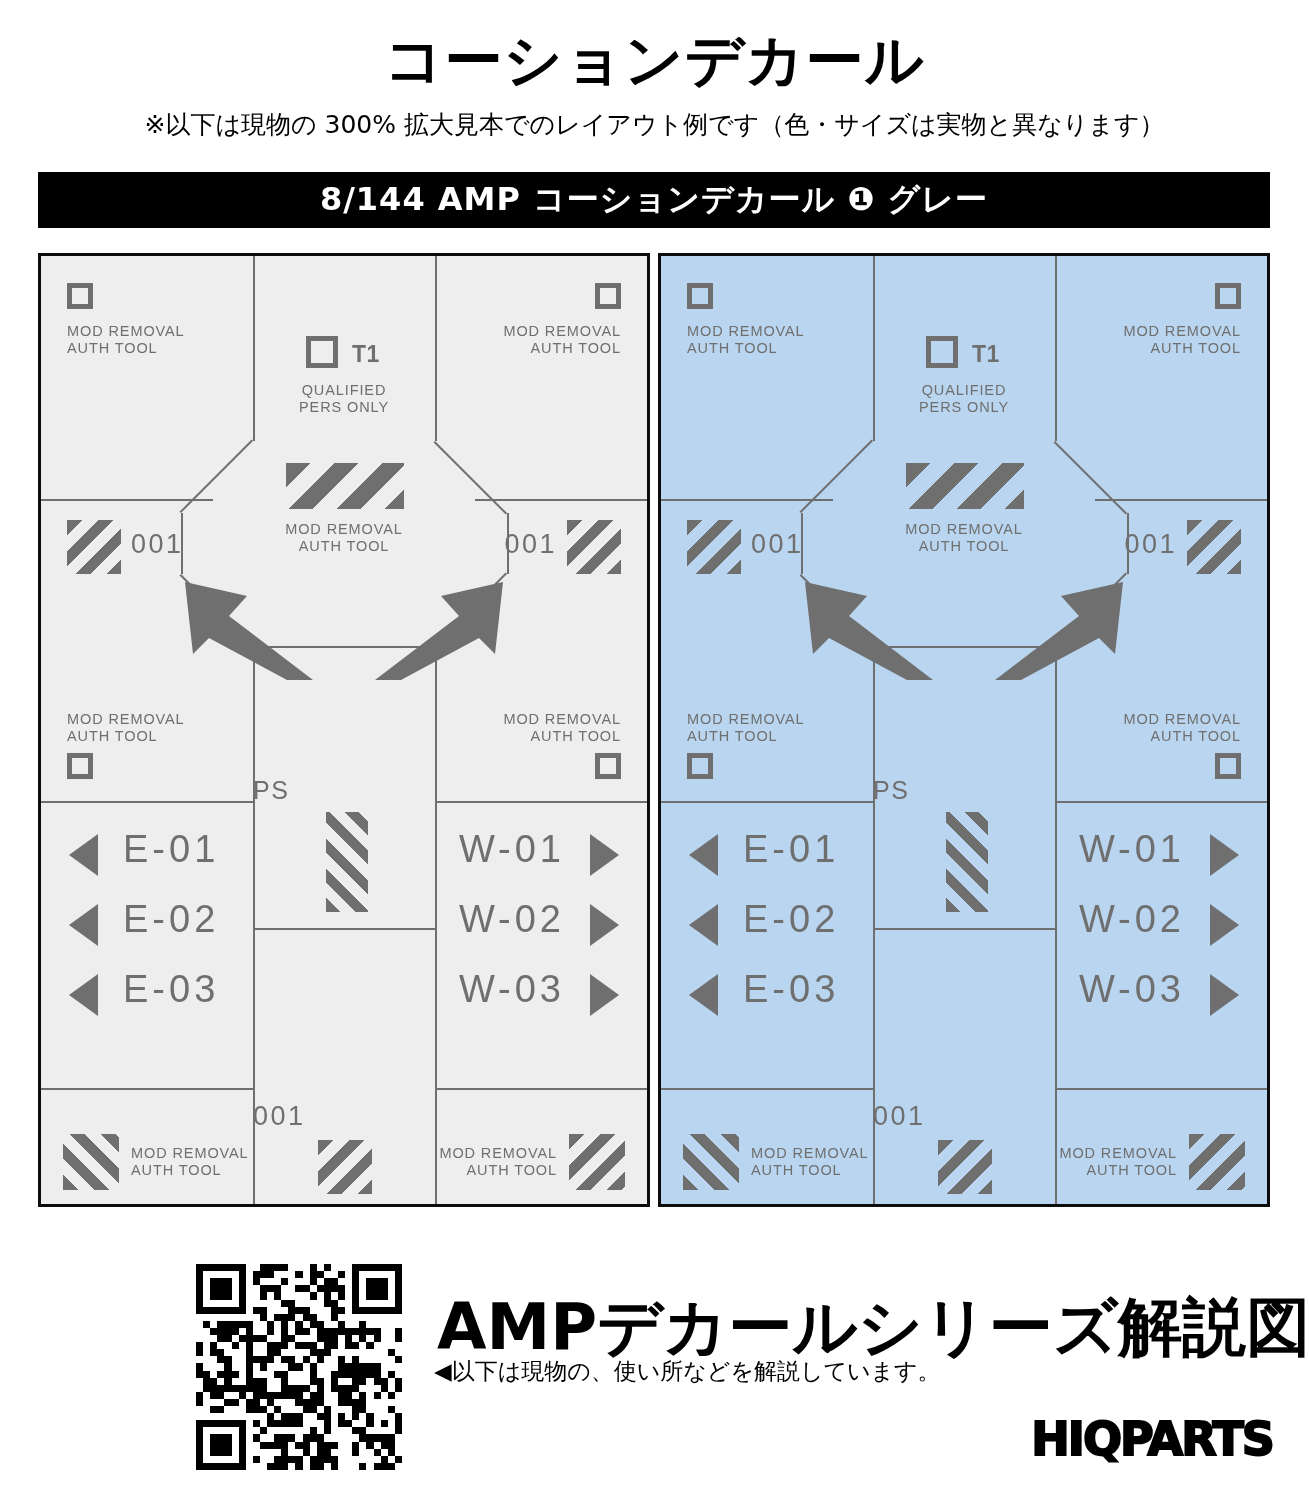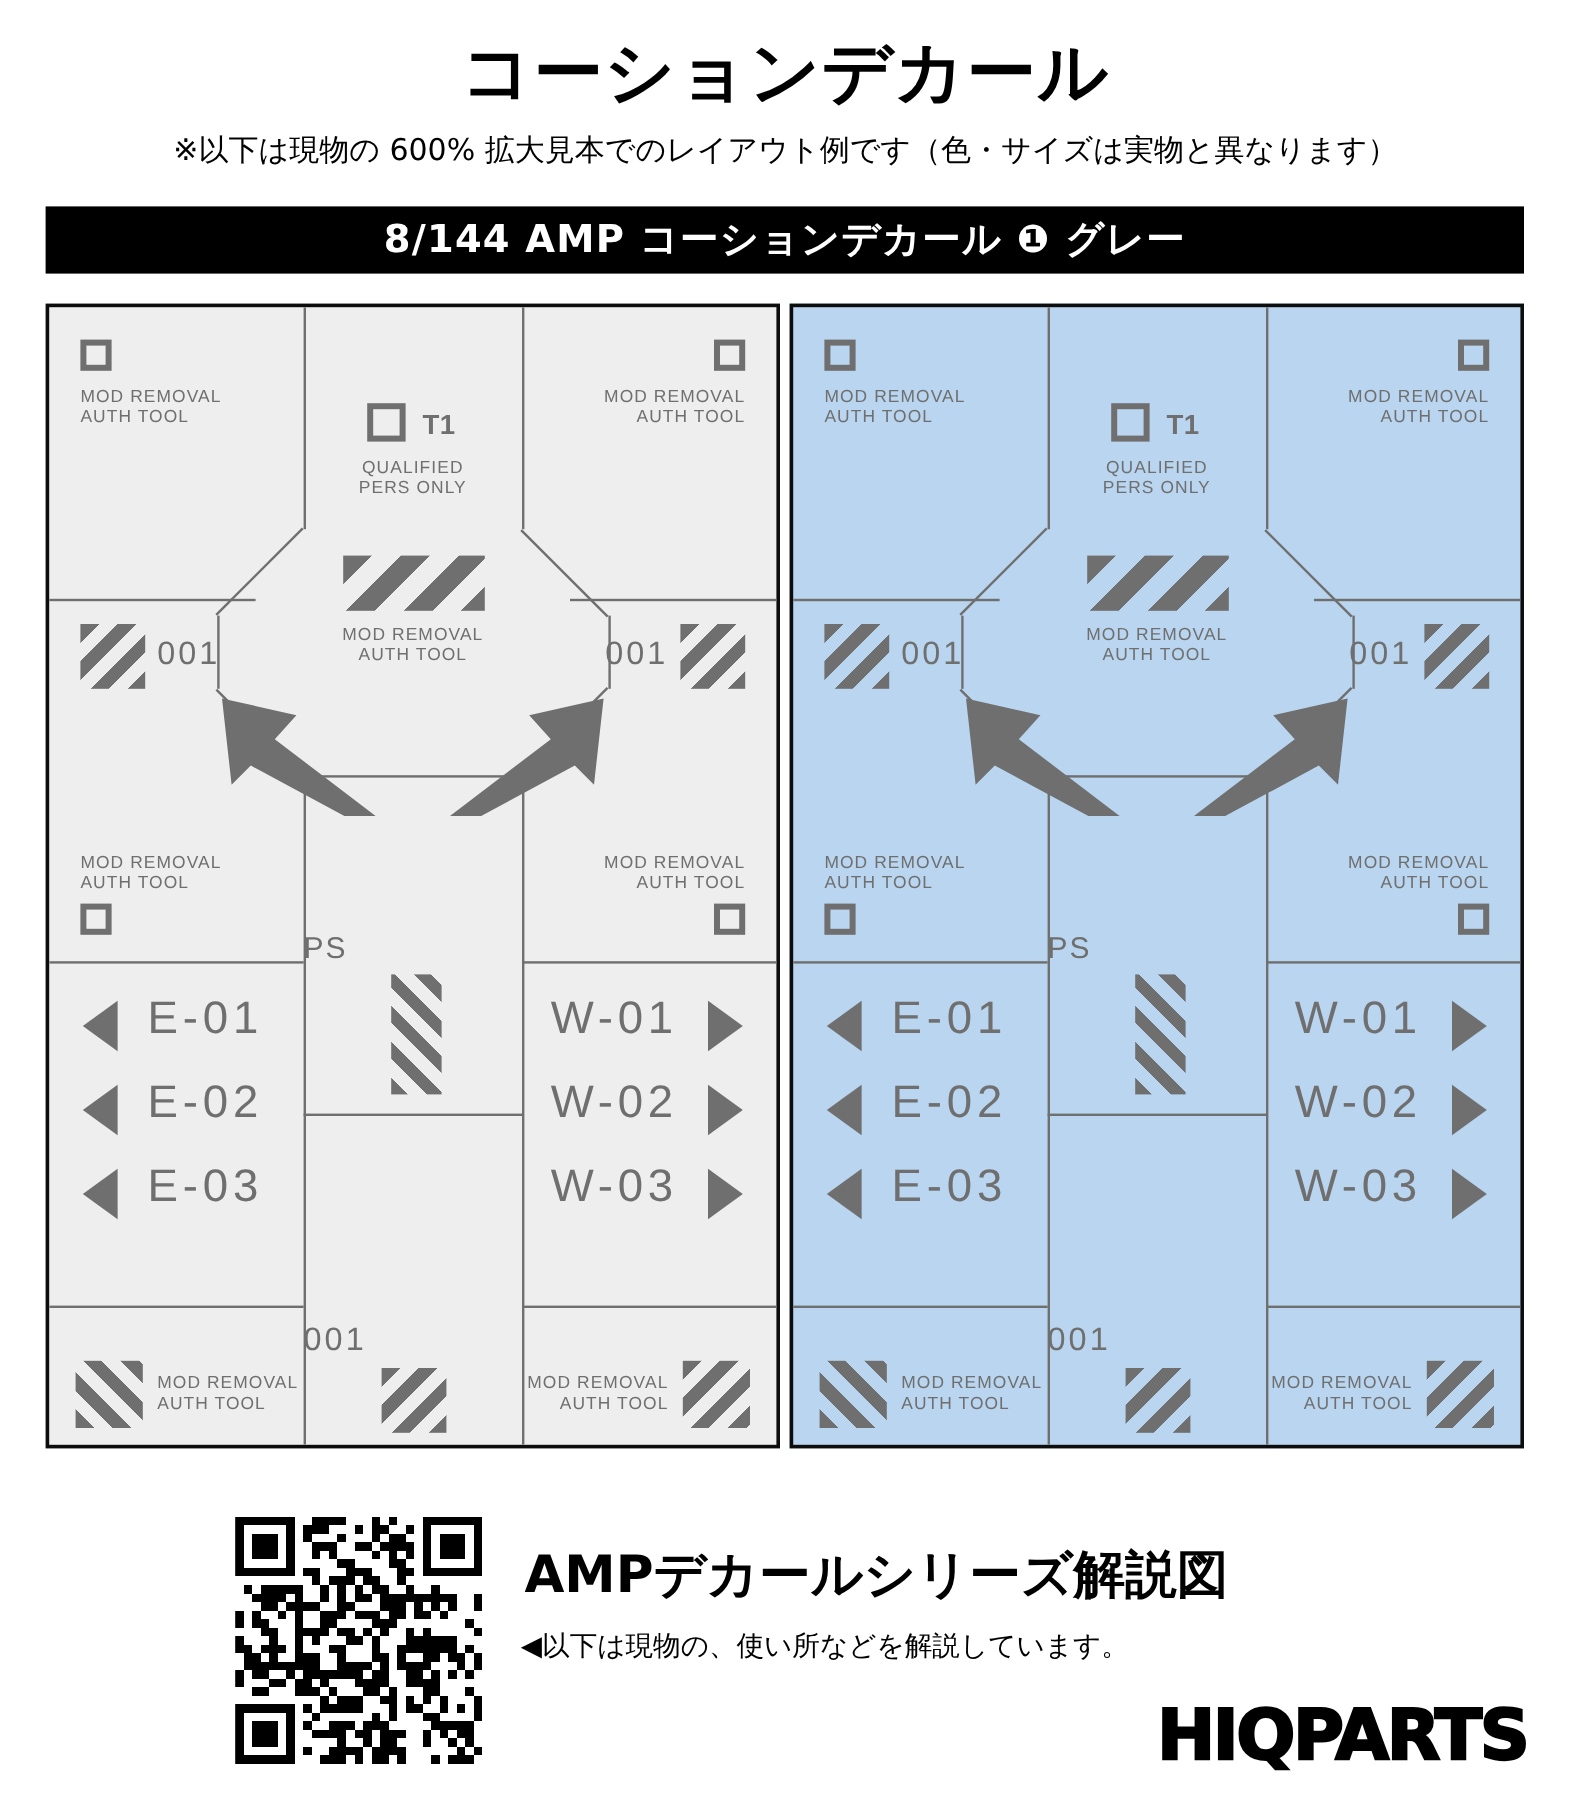--- a/index.html
+++ b/index.html
@@ -85,39 +85,39 @@
     background-image:repeating-linear-gradient(135deg,#6f6f6f 0 17px,transparent 17px 34px);
   }
   .stripes.narrow-fs{
     background-image:repeating-linear-gradient(45deg,#6f6f6f 0 10px,transparent 10px 21px);
   }
 
   
   #qr{position:absolute;left:196px;top:1264px;width:206px;height:206px;}
   .footer-title{
     position:absolute;left:437px;top:1284px;
-    font-size:43px;font-weight:bold;color:#000;letter-spacing:0px;
+    font-size:64px;font-weight:bold;color:#000;letter-spacing:0px;
     font-family:"DejaVu Sans",sans-serif;white-space:nowrap;
   }
   .footer-sub{
     position:absolute;left:434px;top:1356px;
     font-size:23px;color:#000;font-family:"DejaVu Sans",sans-serif;white-space:nowrap;
   }
   .brand{
     position:absolute;right:36px;top:1412px;
-    font-size:58px;font-weight:bold;color:#000;letter-spacing:-2px;
+    font-size:46px;font-weight:bold;color:#000;letter-spacing:-2px;
     font-family:"DejaVu Sans",sans-serif;
     -webkit-text-stroke:2px #000;
   }
 </style>
 </head>
 <body>
 
 <div class="page-title">コーションデカール</div>
-<div class="page-subtitle">※以下は現物の 600% 拡大見本でのレイアウト例です（色・サイズは実物と異なります）</div>
+<div class="page-subtitle">※以下は現物の 300% 拡大見本でのレイアウト例です（色・サイズは実物と異なります）</div>
 <div class="banner">8/144 AMP コーションデカール ❶ グレー</div>
 
 <div class="sheet" id="sheet-gray">
     <div class="line hline" style="left: 0px; top: 243px; width: 172px;"></div>
     <div class="line hline" style="left: 434px; top: 243px; width: 172px;"></div>
     <div class="line hline" style="left: 0px; top: 545px; width: 212px;"></div>
     <div class="line hline" style="left: 394px; top: 545px; width: 212px;"></div>
     <div class="line hline" style="left: 212px; top: 672px; width: 182px;"></div>
     <div class="line hline" style="left: 212px; top: 390px; width: 182px;"></div>
     <div class="line hline" style="left: 0px; top: 832px; width: 212px;"></div>

